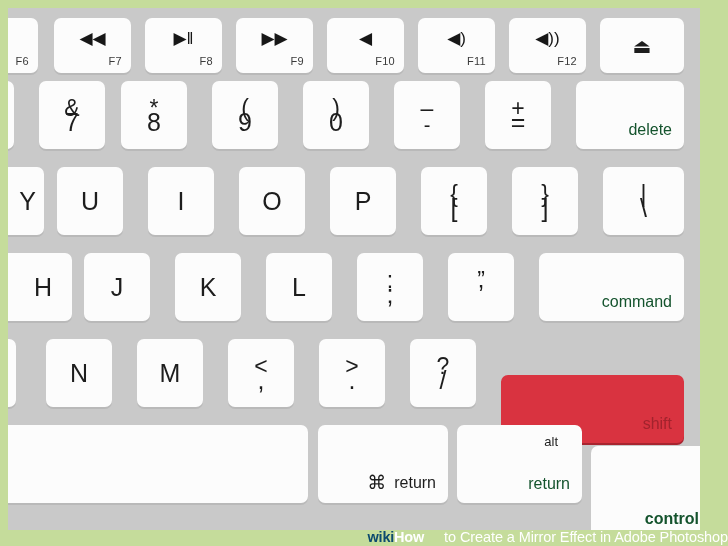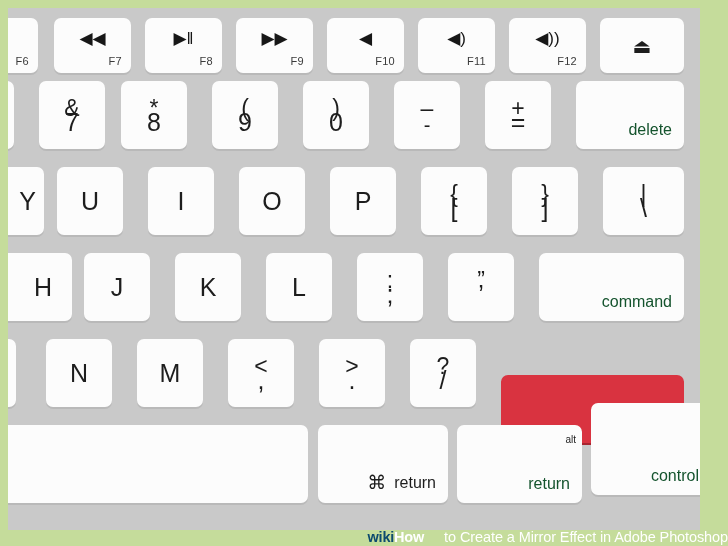--- a/index.html
+++ b/index.html
@@ -96,24 +96,24 @@
     position: absolute;
     right: 12px;
     bottom: 11px;
     color: #14532d;
     font-size: 16px;
     line-height: 1;
   }
   .labelBR.onred { color: #a2232d; }
   .labelTR {
     position: absolute;
-    right: 6px;
+    right: 24px;
     top: 10px;
     color: #1d1d1d;
-    font-size: 10px;
+    font-size: 13px;
     line-height: 1;
   }
   .mediaIcon {
     position: absolute;
     left: 0; right: 0;
     top: 12px;
     text-align: center;
     color: #171717;
     font-size: 17px;
     line-height: 1;
@@ -327,21 +327,21 @@
       <div class="key wide" style="left:310px; top:417px; width:130px; height:78px;">
         <span class="cmdGlyphRow">
           <span class="cmdGlyph">⌘</span>
           <span>return</span>
         </span>
       </div>
       <div class="key wide" style="left:449px; top:417px; width:125px; height:78px;">
         <span class="labelTR">alt</span>
         <span class="labelBR">return</span>
       </div>
-      <div class="key wide" style="left:583px; top:395px; width:120px; height:92px;">
+      <div class="key wide" style="left:583px; top:438px; width:120px; height:92px;font-weight:bold;">
         <span class="labelBR">control</span>
       </div>
     </div>
 
   </div>
 
   <div id="watermark">
     <span id="wm-wiki">wiki</span>
     <span id="wm-how">How</span>
     <span id="wm-rest">to Create a Mirror Effect in Adobe Photoshop</span>

